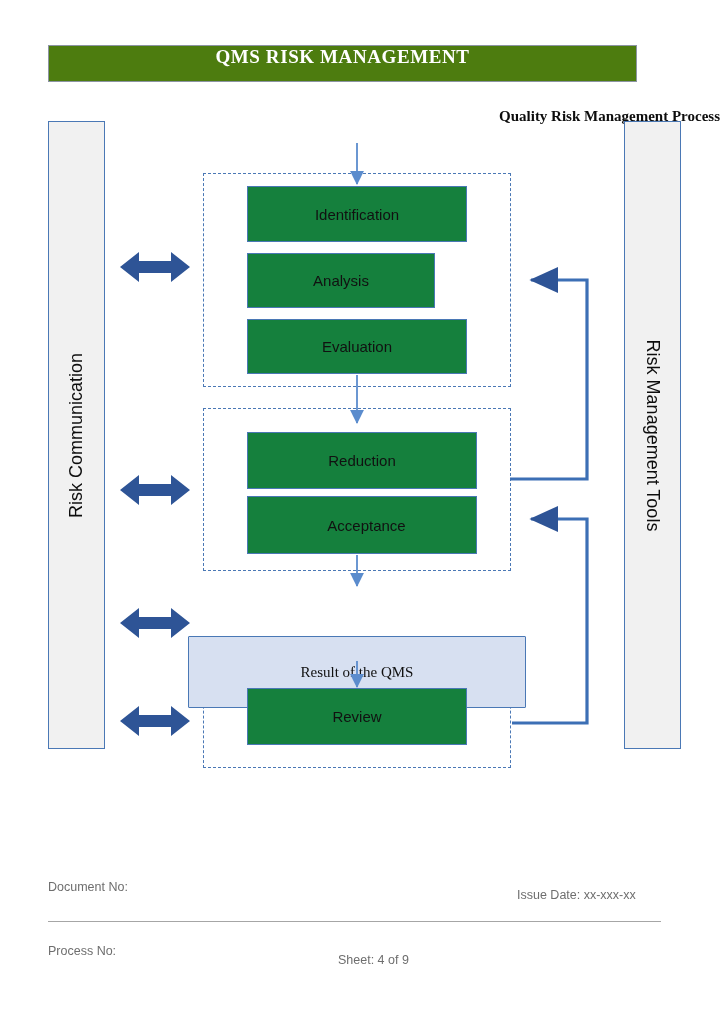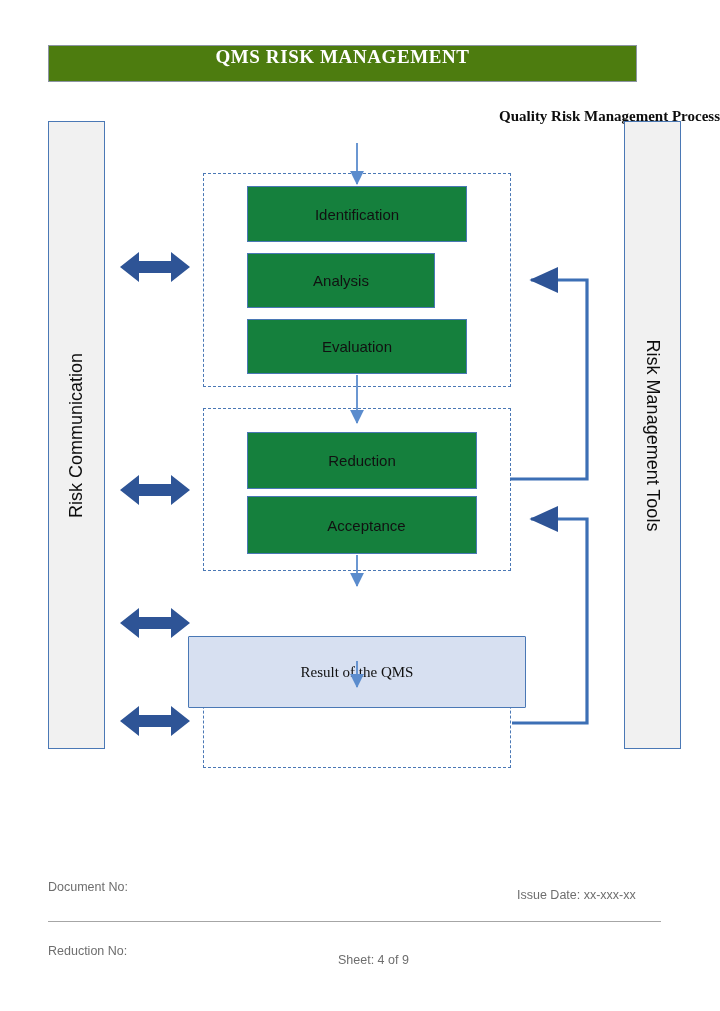--- a/index.html
+++ b/index.html
@@ -190,20 +190,21 @@
   <div class="dashed-group" id="group-assessment"></div>
   <div class="dashed-group" id="group-control"></div>
   <div class="dashed-group" id="group-review"></div>
 
   <div class="proc-box" id="box-identification">Identification</div>
   <div class="proc-box" id="box-analysis">Analysis</div>
   <div class="proc-box" id="box-evaluation">Evaluation</div>
   <div class="proc-box" id="box-reduction">Reduction</div>
   <div class="proc-box" id="box-acceptance">Acceptance</div>
   <div class="result-box">Result of the QMS</div>
+  <div class="proc-box" id="box-review">Review</div>
 
   <svg class="overlay" viewBox="0 0 720 1011" xmlns="http://www.w3.org/2000/svg">
     <defs>
       <marker id="thin-arrow" markerWidth="9" markerHeight="9" refX="7.5" refY="4" orient="auto">
         <path d="M0,0 L8,4 L0,8 z" fill="#5b8ccd"></path>
       </marker>
       <marker id="loop-arrow" markerWidth="10" markerHeight="10" refX="8.5" refY="4.5" orient="auto">
         <path d="M0,0.4 L9,4.5 L0,8.6 z" fill="#2e5496"></path>
       </marker>
     </defs>
@@ -226,17 +227,17 @@
     <g>
       <path d="M 120,623 L 139,608 L 139,617 L 171,617 L 171,608 L 190,623 L 171,638 L 171,629 L 139,629 L 139,638 Z" fill="#2e5496"></path>
     </g>
     <g>
       <path d="M 120,721 L 139,706 L 139,715 L 171,715 L 171,706 L 190,721 L 171,736 L 171,727 L 139,727 L 139,736 Z" fill="#2e5496"></path>
     </g>
   </svg>
 
   <div class="footer-rule"></div>
   <div class="footer-text" id="footer-doc-no">Document No:</div>
-  <div class="footer-text" id="footer-rev-no">Reduction No:</div>
+  <div class="footer-text" id="footer-rev-no">Process No:</div>
   <div class="footer-text" id="footer-sheet">Sheet: 4 of 9</div>
   <div class="footer-text" id="footer-issue">Issue Date: xx-xxx-xx</div>
 
 </div>
 
 </body></html>

